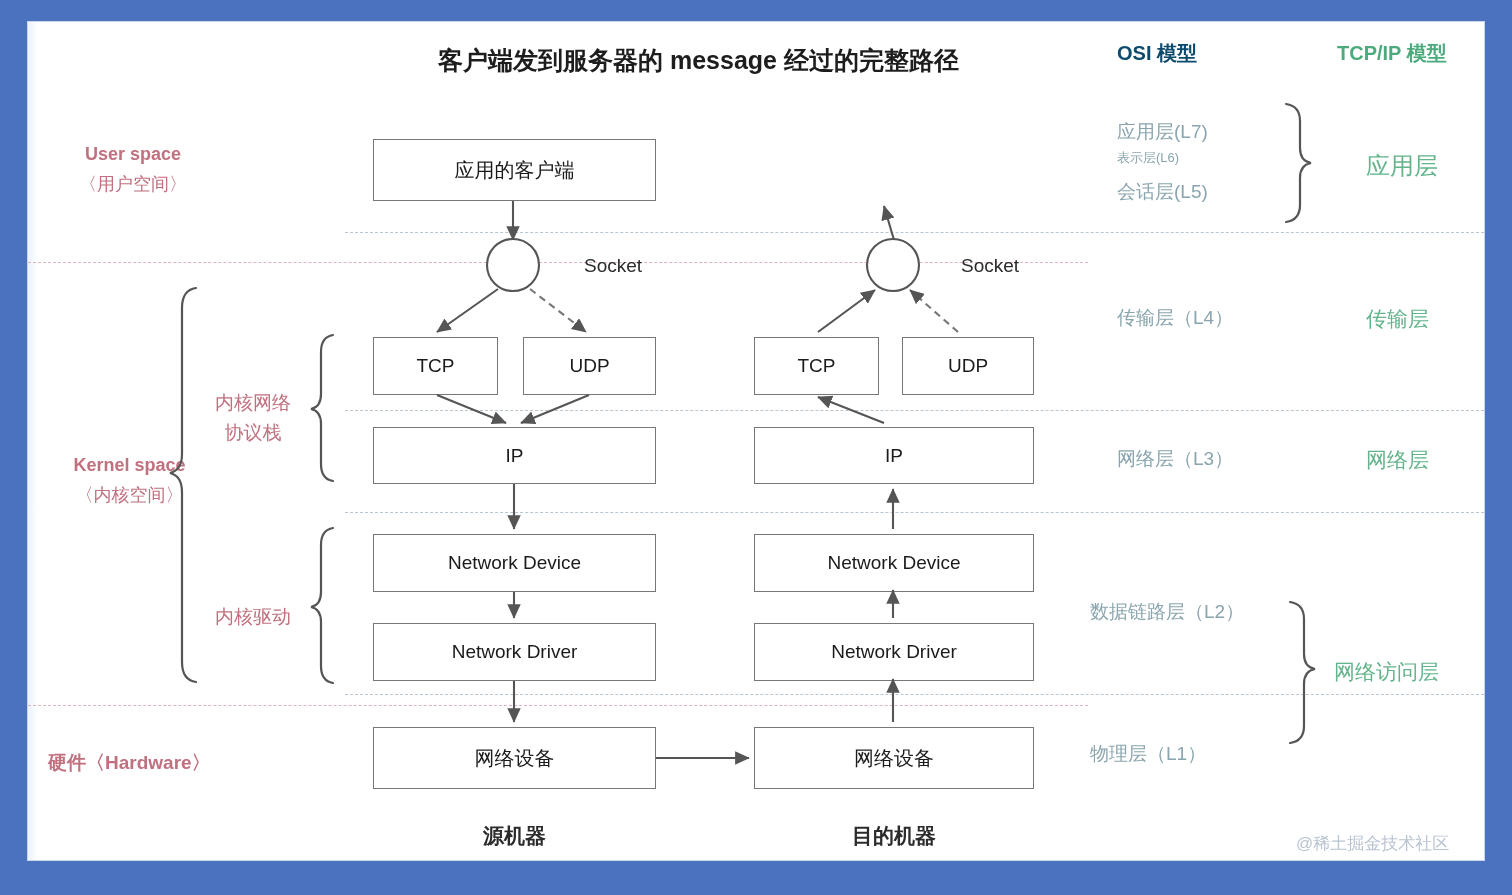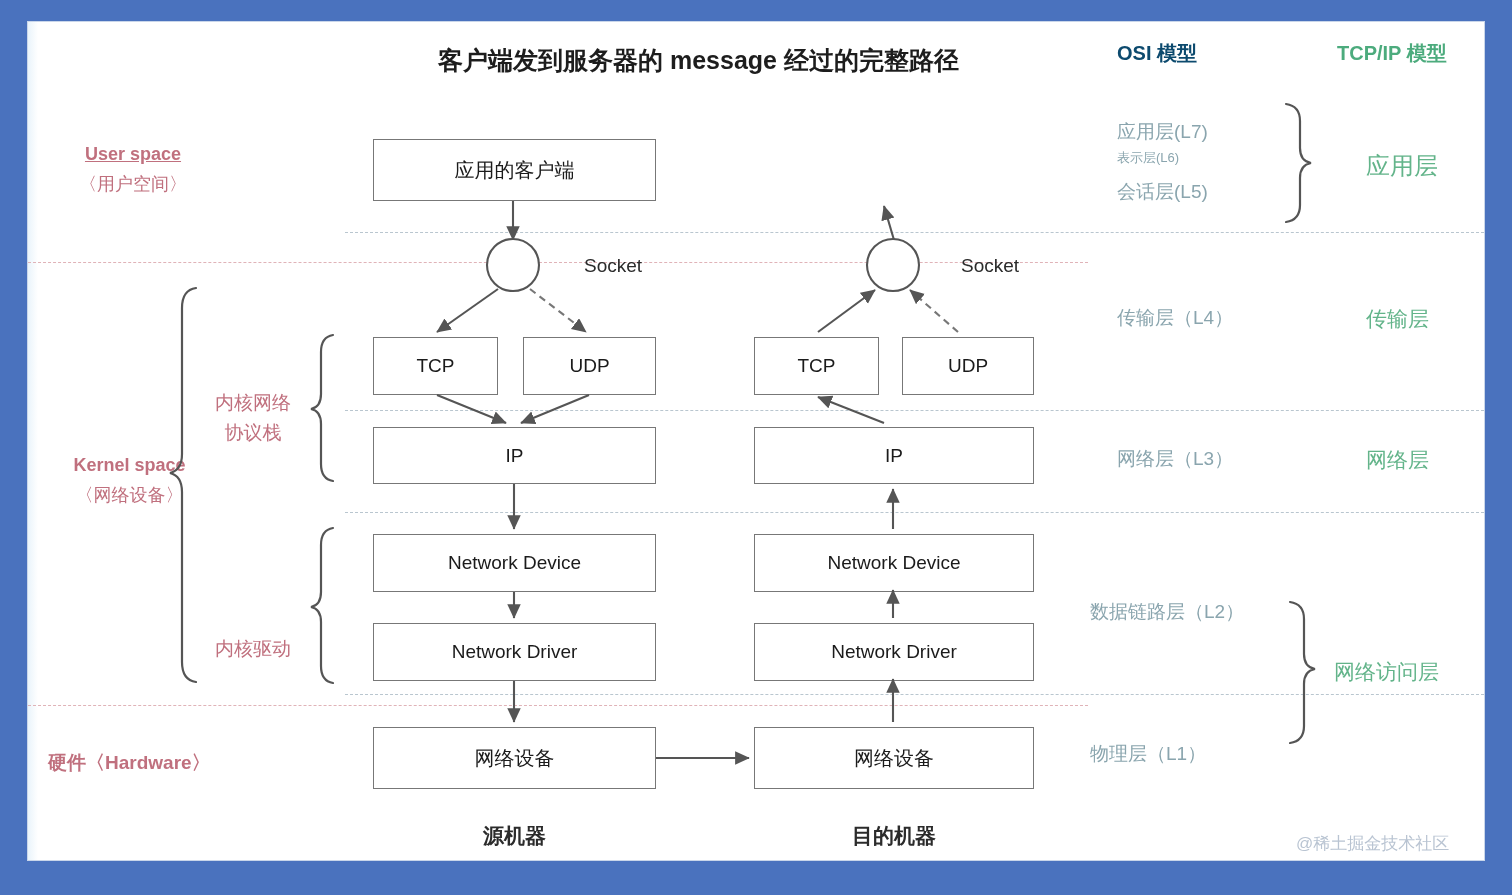--- a/index.html
+++ b/index.html
@@ -59,30 +59,30 @@
     <div class="sep gray" style="left:317px;top:388px;width:1139px;"></div>
     <div class="sep gray" style="left:317px;top:490px;width:1139px;"></div>
     <div class="sep gray" style="left:317px;top:672px;width:1139px;"></div>
     <div class="sep red" style="left:0px;top:683px;width:1060px;"></div>
 
     <div class="ttl" style="left:410px;top:22px;font-size:25px;">客户端发到服务器的 message 经过的完整路径</div>
 
     <div class="lbl head-osi" style="left:1089px;top:18px;font-size:20px;">OSI 模型</div>
     <div class="lbl head-tcp" style="left:1309px;top:18px;font-size:20px;">TCP/IP 模型</div>
 
-    <div class="lbl red ctr" style="left:25px;top:122px;width:160px;font-size:18px;font-weight:bold;text-decoration:underline;">User space</div>
+    <div class="lbl red ctr" style="left:25px;top:122px;width:160px;font-size:18px;font-weight:bold;">User space</div>
     <div class="lbl red ctr" style="left:25px;top:150px;width:160px;font-size:18px;">〈用户空间〉</div>
 
     <div class="lbl red ctr" style="left:14px;top:433px;width:175px;font-size:18px;font-weight:bold;">Kernel space</div>
-    <div class="lbl red ctr" style="left:14px;top:461px;width:175px;font-size:18px;">〈网络设备〉</div>
+    <div class="lbl red ctr" style="left:14px;top:461px;width:175px;font-size:18px;">〈内核空间〉</div>
 
     <div class="lbl red ctr" style="left:160px;top:368px;width:130px;font-size:19px;">内核网络</div>
     <div class="lbl red ctr" style="left:160px;top:398px;width:130px;font-size:19px;">协议栈</div>
 
-    <div class="lbl red ctr" style="left:160px;top:582px;width:130px;font-size:19px;margin-top:32px;">内核驱动</div>
+    <div class="lbl red ctr" style="left:160px;top:582px;width:130px;font-size:19px;">内核驱动</div>
 
     <div class="lbl red" style="left:20px;top:728px;font-size:19px;font-weight:bold;">硬件〈Hardware〉</div>
 
     <div class="lbl osi" style="left:1089px;top:97px;font-size:19px;">应用层(L7)</div>
     <div class="lbl osi" style="left:1089px;top:127px;font-size:13px;">表示层(L6)</div>
     <div class="lbl osi" style="left:1089px;top:157px;font-size:19px;">会话层(L5)</div>
     <div class="lbl osi" style="left:1089px;top:283px;font-size:19px;">传输层（L4）</div>
     <div class="lbl osi" style="left:1089px;top:424px;font-size:19px;">网络层（L3）</div>
     <div class="lbl osi" style="left:1062px;top:577px;font-size:19px;">数据链路层（L2）</div>
     <div class="lbl osi" style="left:1062px;top:719px;font-size:19px;">物理层（L1）</div>

